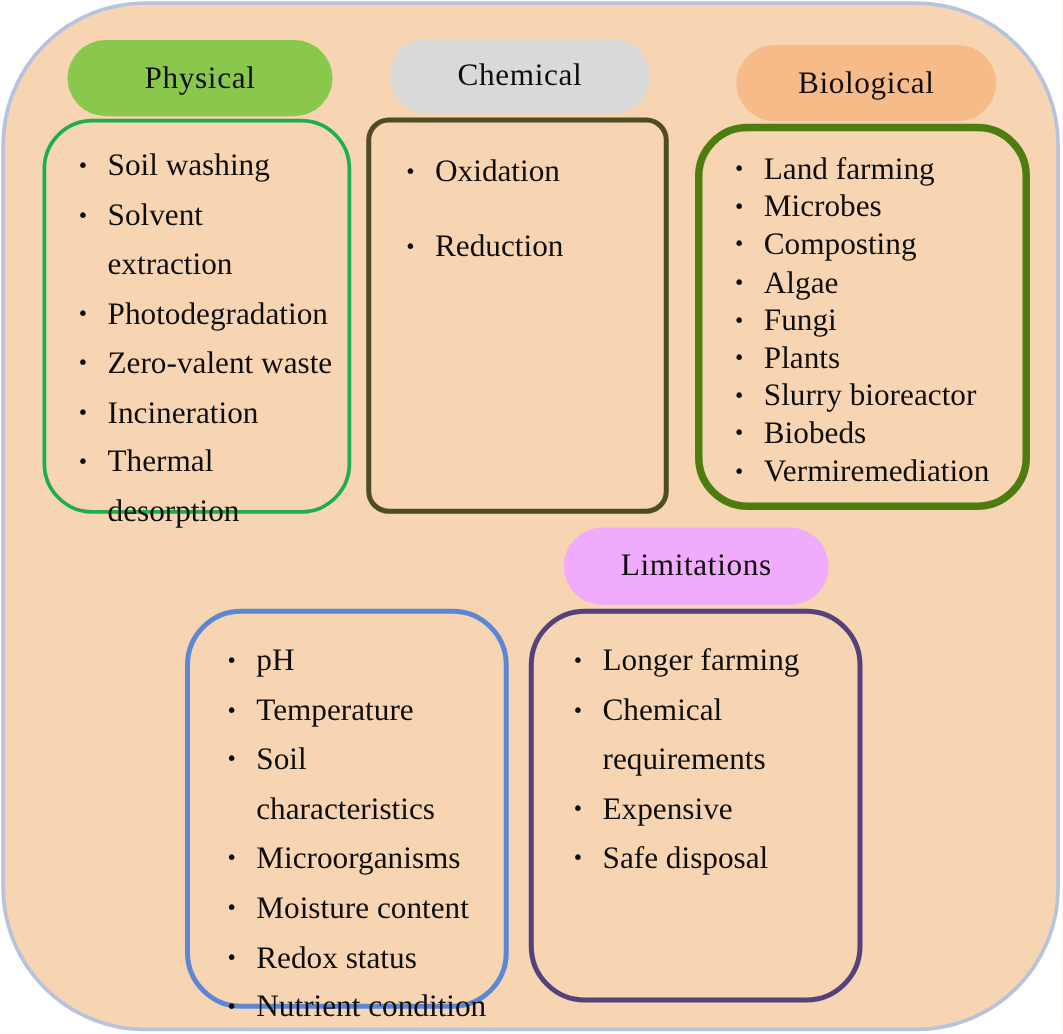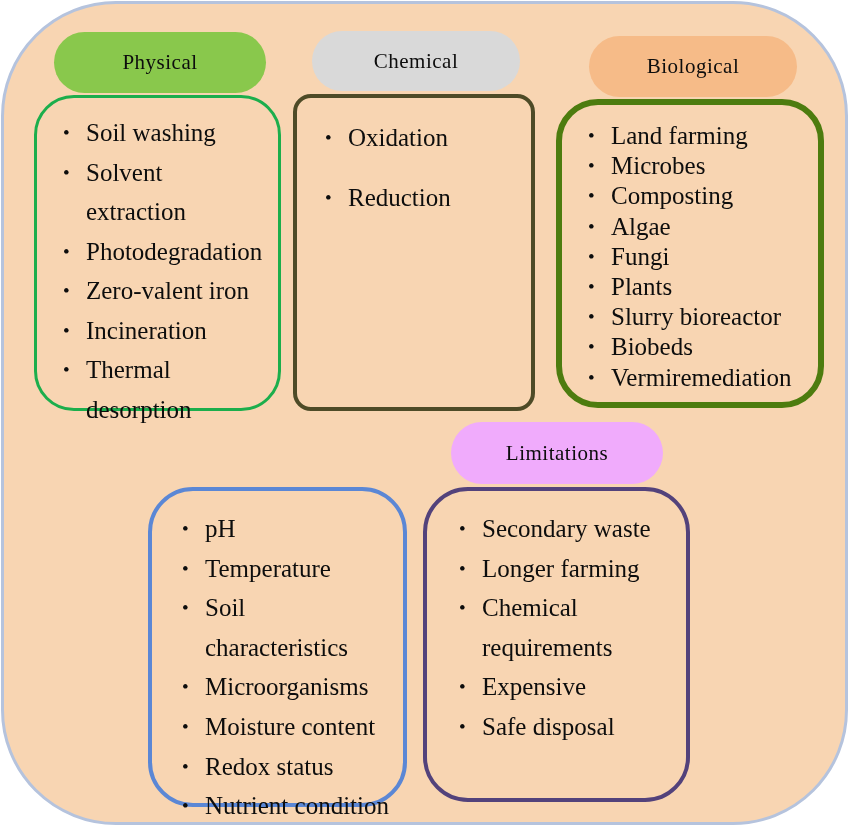--- a/index.html
+++ b/index.html
@@ -13,21 +13,21 @@
   }
   .outer{
     position:absolute;left:1px;top:1px;right:2px;bottom:2px;
     background:#f8d5b2;
     border:3px solid #b5c3dd;
     border-radius:115px;
   }
   .pill{
     position:absolute;
     display:flex;align-items:center;justify-content:center;
-    font-size:21px;
+    font-size:25px;
     border-radius:31px;
     z-index:3;
     letter-spacing:.5px;
   }
   .box{
     position:absolute;
     z-index:2;
     background:#f8d5b2;
     box-sizing:border-box;
   }
@@ -79,21 +79,21 @@
   <div class="outer"></div>
 
   <div class="pill pill-physical">
     <span>Physical</span>
   </div>
   <div class="box box-physical">
     <ul>
         <li>Soil washing</li>
         <li>Solvent extraction</li>
         <li>Photodegradation</li>
-        <li>Zero-valent iron</li>
+        <li>Zero-valent waste</li>
         <li>Incineration</li>
         <li>Thermal
 desorption</li>
       </ul>
   </div>
 
   <div class="pill pill-chemical">
     <span>Chemical</span>
   </div>
   <div class="box box-chemical">
@@ -130,21 +130,20 @@
         <li>Redox status</li>
         <li>Nutrient condition</li>
       </ul>
   </div>
 
   <div class="pill pill-limitations">
     <span>Limitations</span>
   </div>
   <div class="box box-limitations">
     <ul>
-        <li>Secondary waste</li>
         <li>Longer farming</li>
         <li>Chemical
 requirements</li>
         <li>Expensive</li>
         <li>Safe disposal</li>
       </ul>
   </div>
 </div>
 
 </body></html>

